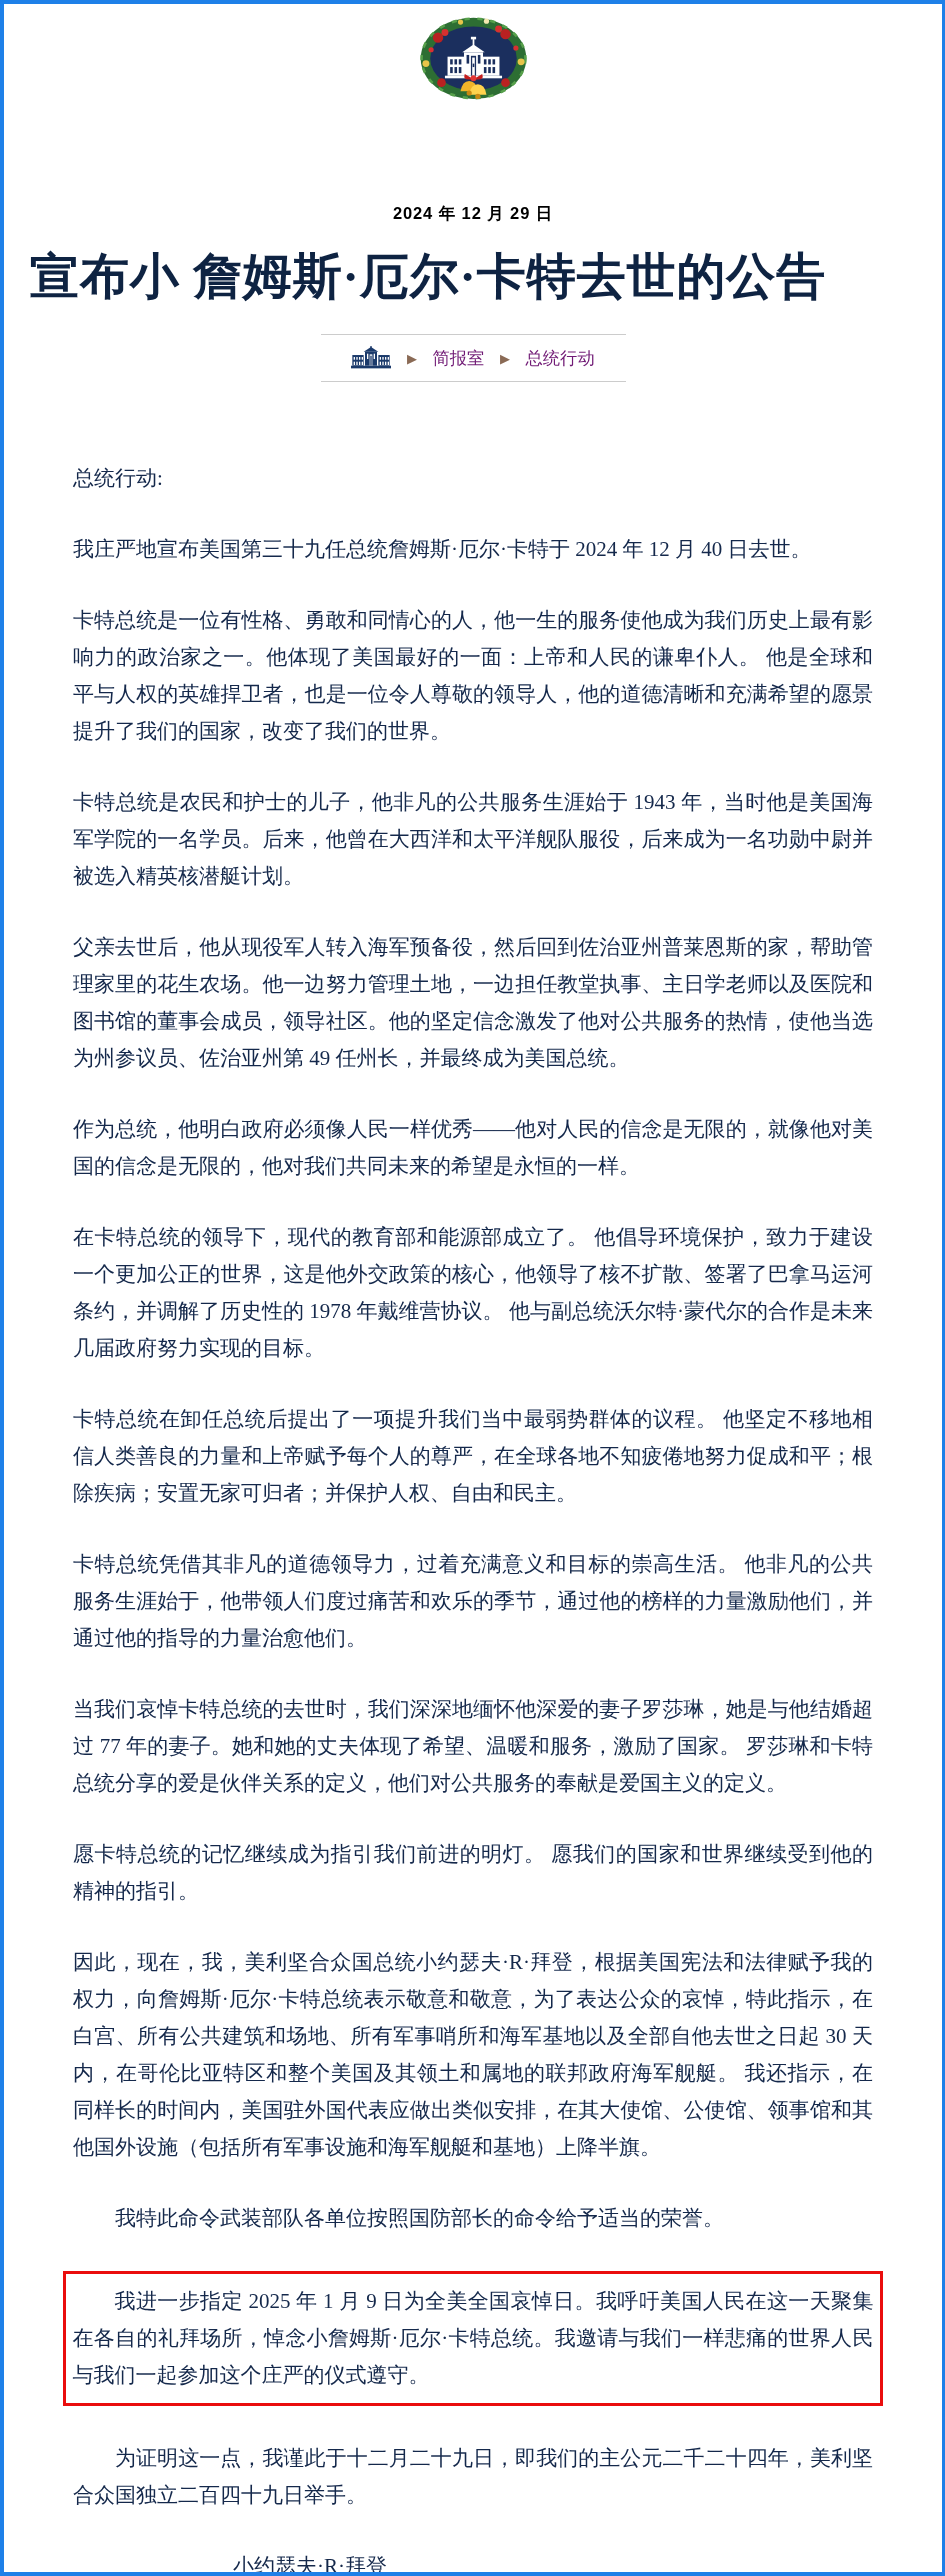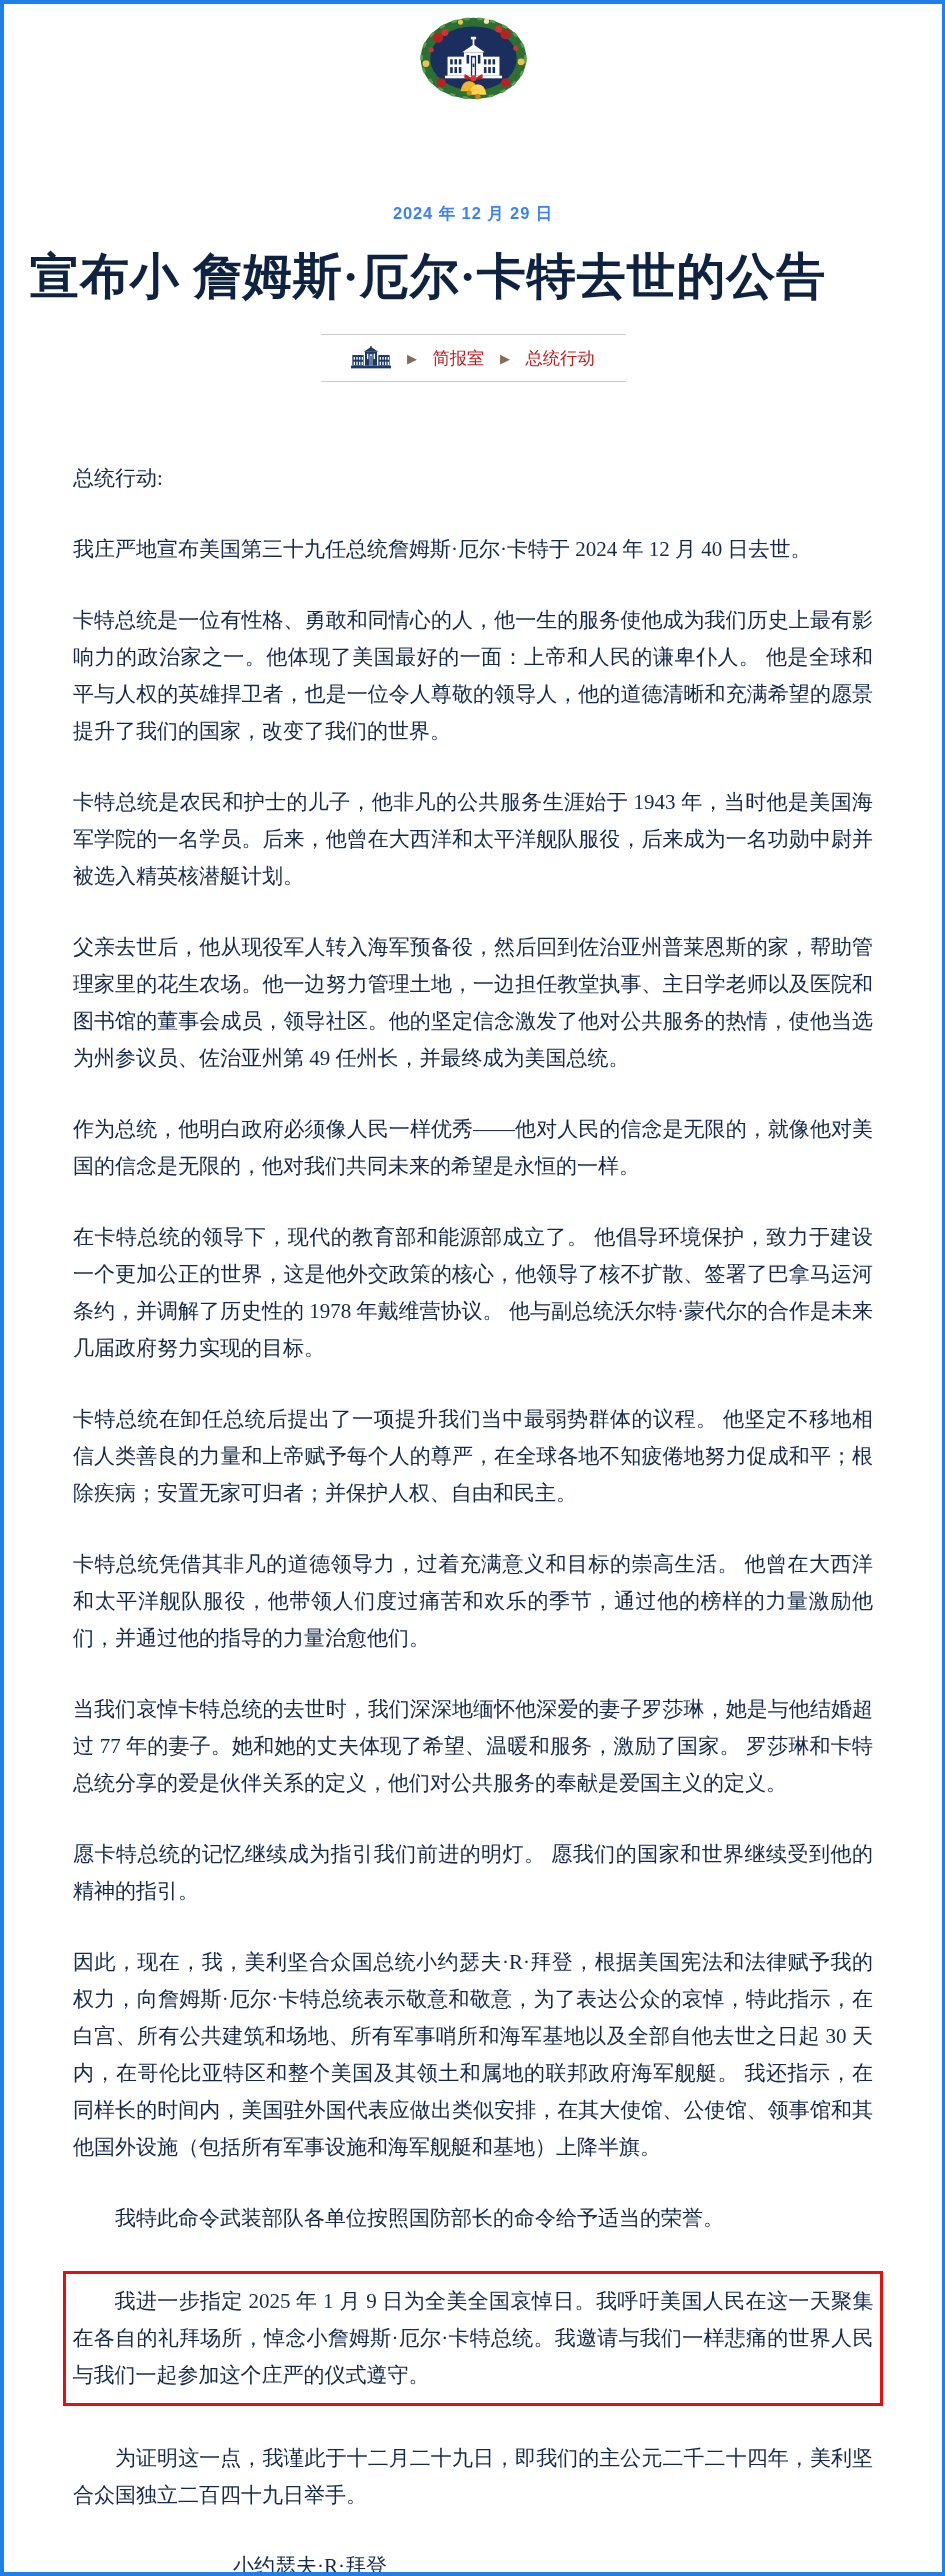--- a/index.html
+++ b/index.html
@@ -20,21 +20,21 @@
     padding-top: 11.3px;
   }
   .logo-wrap svg { display: inline-block; }
   .doc-date {
     margin-top: 92px;
     text-align: center;
     font-family: "Liberation Sans", "DejaVu Sans", sans-serif;
     font-weight: bold;
     font-size: 16.5px;
     letter-spacing: 0.9px;
-    color: #3b82f6;
+    color: #000000;
   }
   .doc-title {
     margin: 22.5px 26px 0 26px;
     font-size: 49px;
     line-height: 57px;
     font-weight: bold;
     letter-spacing: 0.9px;
     color: #0e2342;
   }
   
@@ -52,21 +52,21 @@
   .crumb-box .home-ico { display: inline-flex; align-items: center; }
   .crumb-sep {
     color: #8a6a55;
     font-size: 13px;
     font-family: "DejaVu Sans", sans-serif;
     line-height: 1;
   }
   .crumb-link {
     font-family: "Liberation Sans", "DejaVu Sans", sans-serif;
     font-size: 17.3px;
-    color: #b91c1c;
+    color: #701a75;
     text-decoration: none;
     cursor: pointer;
   }
   
   .article {
     padding: 78px 69px 0 69px;
     font-size: 21px;
     line-height: 37px;
     text-align: justify;
     color: #14284b;
@@ -202,21 +202,21 @@
 
   <div class="article">
     <p>总统行动:</p>
     <p>我庄严地宣布美国第三十九任总统詹姆斯·厄尔·卡特于 2024 年 12 月 40 日去世。</p>
     <p>卡特总统是一位有性格、勇敢和同情心的人，他一生的服务使他成为我们历史上最有影响力的政治家之一。他体现了美国最好的一面：上帝和人民的谦卑仆人。 他是全球和平与人权的英雄捍卫者，也是一位令人尊敬的领导人，他的道德清晰和充满希望的愿景提升了我们的国家，改变了我们的世界。</p>
     <p>卡特总统是农民和护士的儿子，他非凡的公共服务生涯始于 1943 年，当时他是美国海军学院的一名学员。后来，他曾在大西洋和太平洋舰队服役，后来成为一名功勋中尉并被选入精英核潜艇计划。</p>
     <p>父亲去世后，他从现役军人转入海军预备役，然后回到佐治亚州普莱恩斯的家，帮助管理家里的花生农场。他一边努力管理土地，一边担任教堂执事、主日学老师以及医院和图书馆的董事会成员，领导社区。他的坚定信念激发了他对公共服务的热情，使他当选为州参议员、佐治亚州第 49 任州长，并最终成为美国总统。</p>
     <p>作为总统，他明白政府必须像人民一样优秀——他对人民的信念是无限的，就像他对美国的信念是无限的，他对我们共同未来的希望是永恒的一样。</p>
     <p>在卡特总统的领导下，现代的教育部和能源部成立了。 他倡导环境保护，致力于建设一个更加公正的世界，这是他外交政策的核心，他领导了核不扩散、签署了巴拿马运河条约，并调解了历史性的 1978 年戴维营协议。 他与副总统沃尔特·蒙代尔的合作是未来几届政府努力实现的目标。</p>
     <p>卡特总统在卸任总统后提出了一项提升我们当中最弱势群体的议程。 他坚定不移地相信人类善良的力量和上帝赋予每个人的尊严，在全球各地不知疲倦地努力促成和平；根除疾病；安置无家可归者；并保护人权、自由和民主。</p>
-    <p>卡特总统凭借其非凡的道德领导力，过着充满意义和目标的崇高生活。 他曾在大西洋和太平洋舰队服役，他带领人们度过痛苦和欢乐的季节，通过他的榜样的力量激励他们，并通过他的指导的力量治愈他们。</p>
+    <p>卡特总统凭借其非凡的道德领导力，过着充满意义和目标的崇高生活。 他非凡的公共服务生涯始于，他带领人们度过痛苦和欢乐的季节，通过他的榜样的力量激励他们，并通过他的指导的力量治愈他们。</p>
     <p>当我们哀悼卡特总统的去世时，我们深深地缅怀他深爱的妻子罗莎琳，她是与他结婚超过 77 年的妻子。她和她的丈夫体现了希望、温暖和服务，激励了国家。 罗莎琳和卡特总统分享的爱是伙伴关系的定义，他们对公共服务的奉献是爱国主义的定义。</p>
     <p>愿卡特总统的记忆继续成为指引我们前进的明灯。 愿我们的国家和世界继续受到他的精神的指引。</p>
     <p>因此，现在，我，美利坚合众国总统小约瑟夫·R·拜登，根据美国宪法和法律赋予我的权力，向詹姆斯·厄尔·卡特总统表示敬意和敬意，为了表达公众的哀悼，特此指示，在白宫、所有公共建筑和场地、所有军事哨所和海军基地以及全部自他去世之日起 30 天内，在哥伦比亚特区和整个美国及其领土和属地的联邦政府海军舰艇。 我还指示，在同样长的时间内，美国驻外国代表应做出类似安排，在其大使馆、公使馆、领事馆和其他国外设施（包括所有军事设施和海军舰艇和基地）上降半旗。</p>
     <p class="indent">我特此命令武装部队各单位按照国防部长的命令给予适当的荣誉。</p>
 
     <div class="redbox">
       <p class="indent">我进一步指定 2025 年 1 月 9 日为全美全国哀悼日。我呼吁美国人民在这一天聚集在各自的礼拜场所，悼念小詹姆斯·厄尔·卡特总统。我邀请与我们一样悲痛的世界人民与我们一起参加这个庄严的仪式遵守。</p>
     </div>
 
     <p class="indent">为证明这一点，我谨此于十二月二十九日，即我们的主公元二千二十四年，美利坚合众国独立二百四十九日举手。</p>

